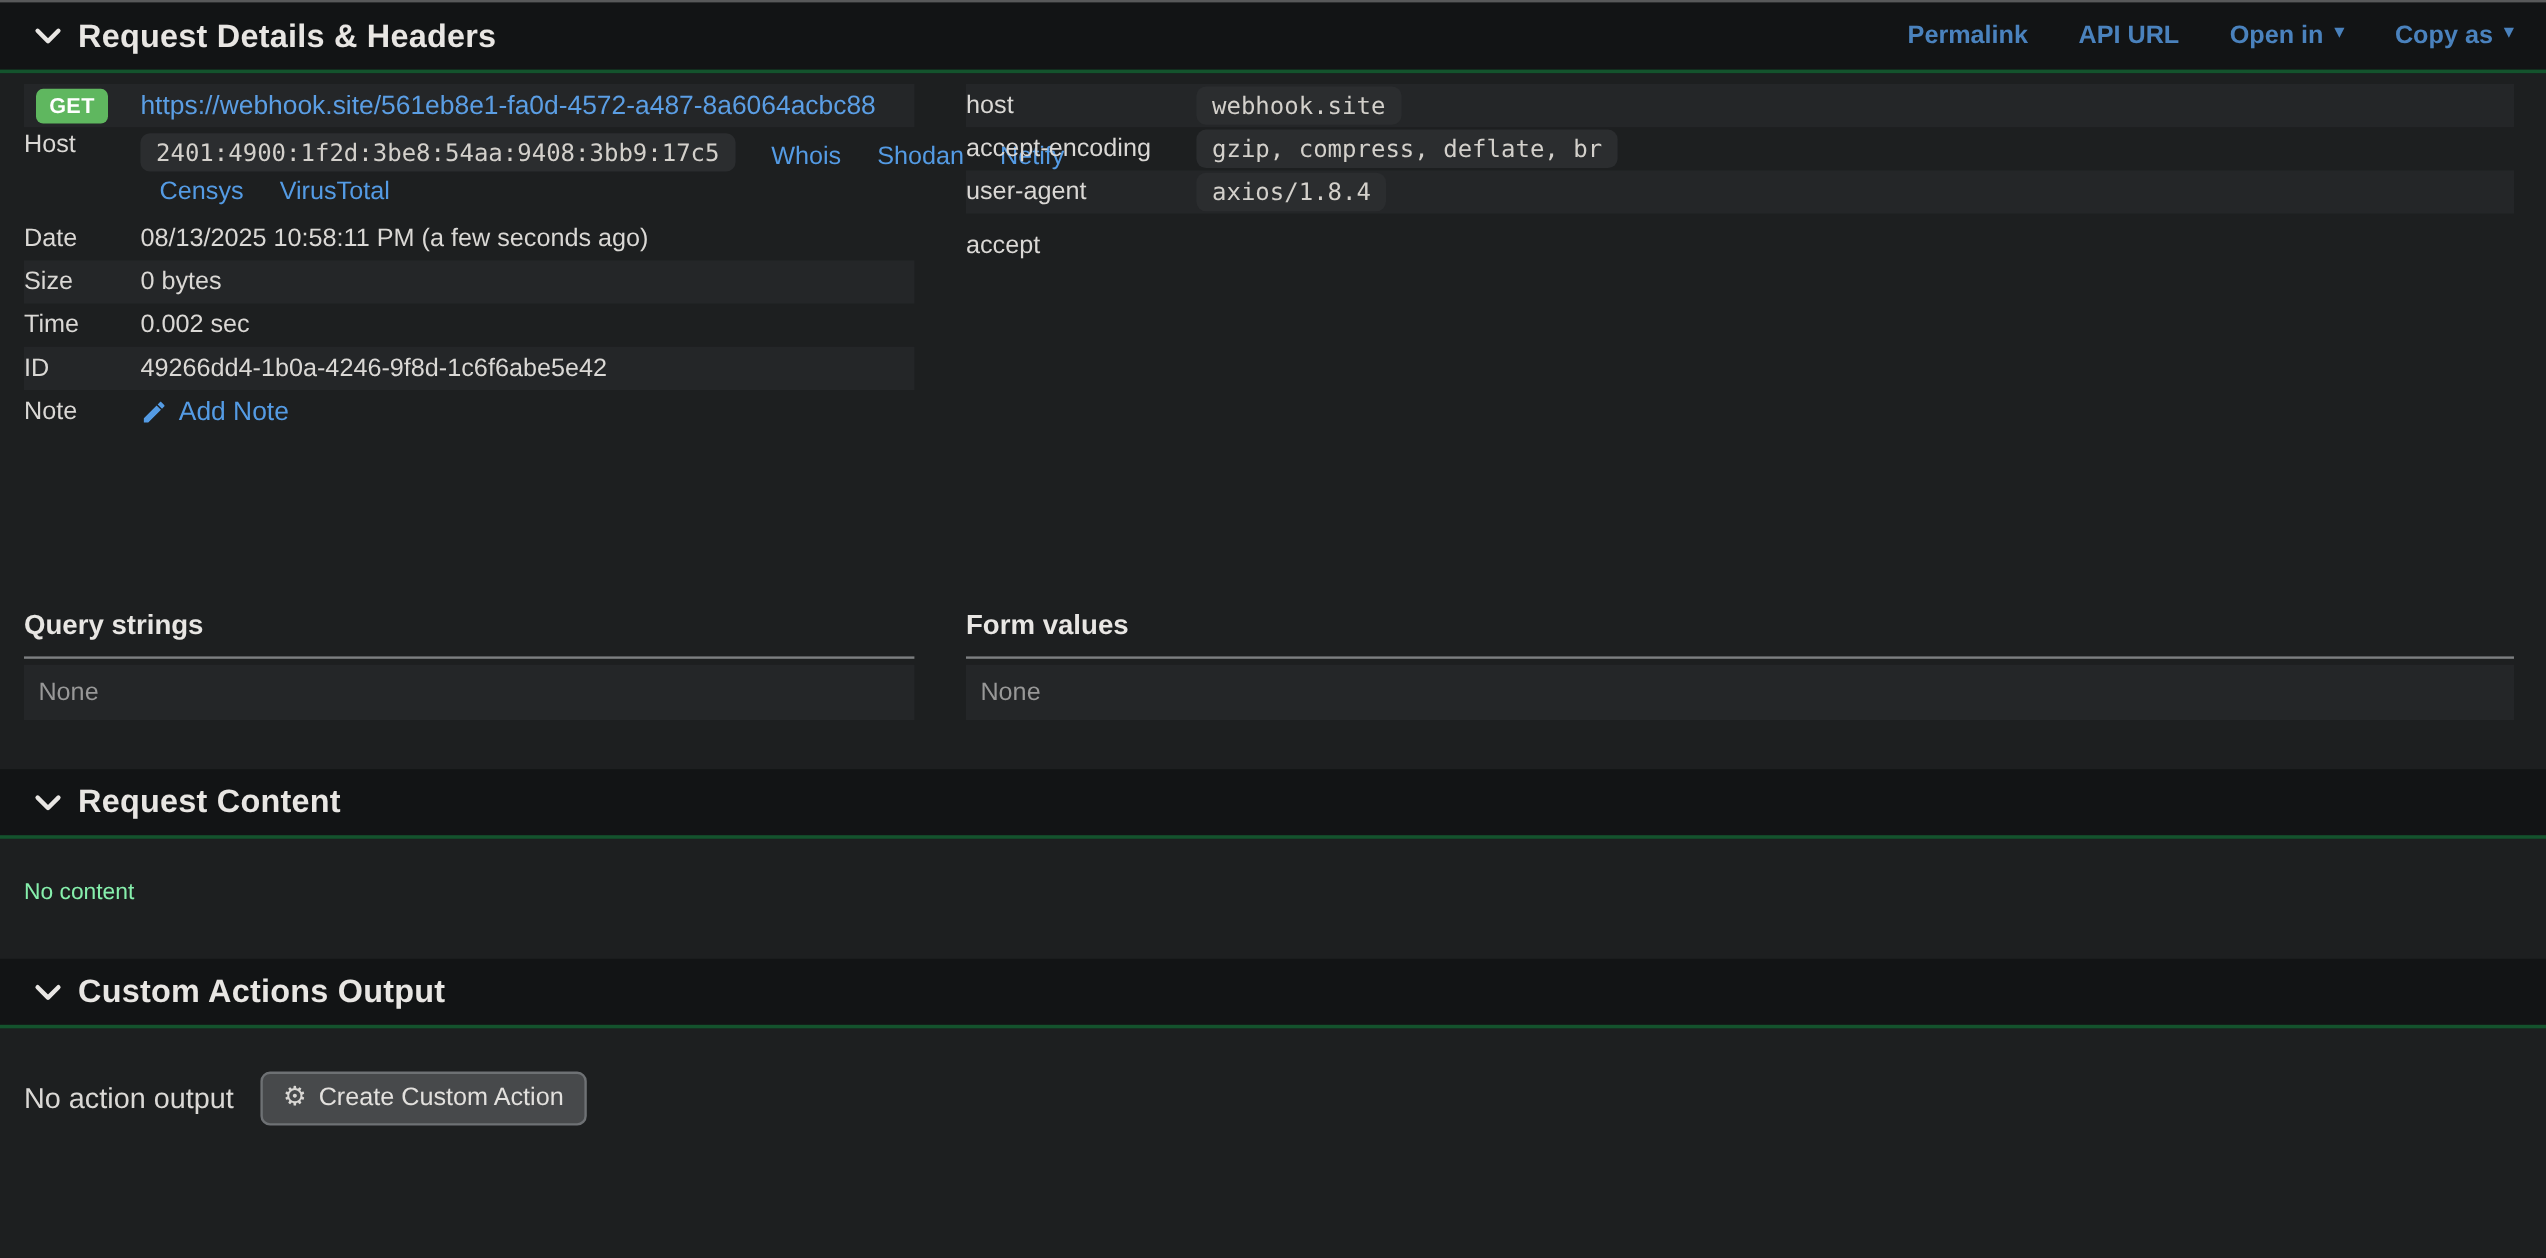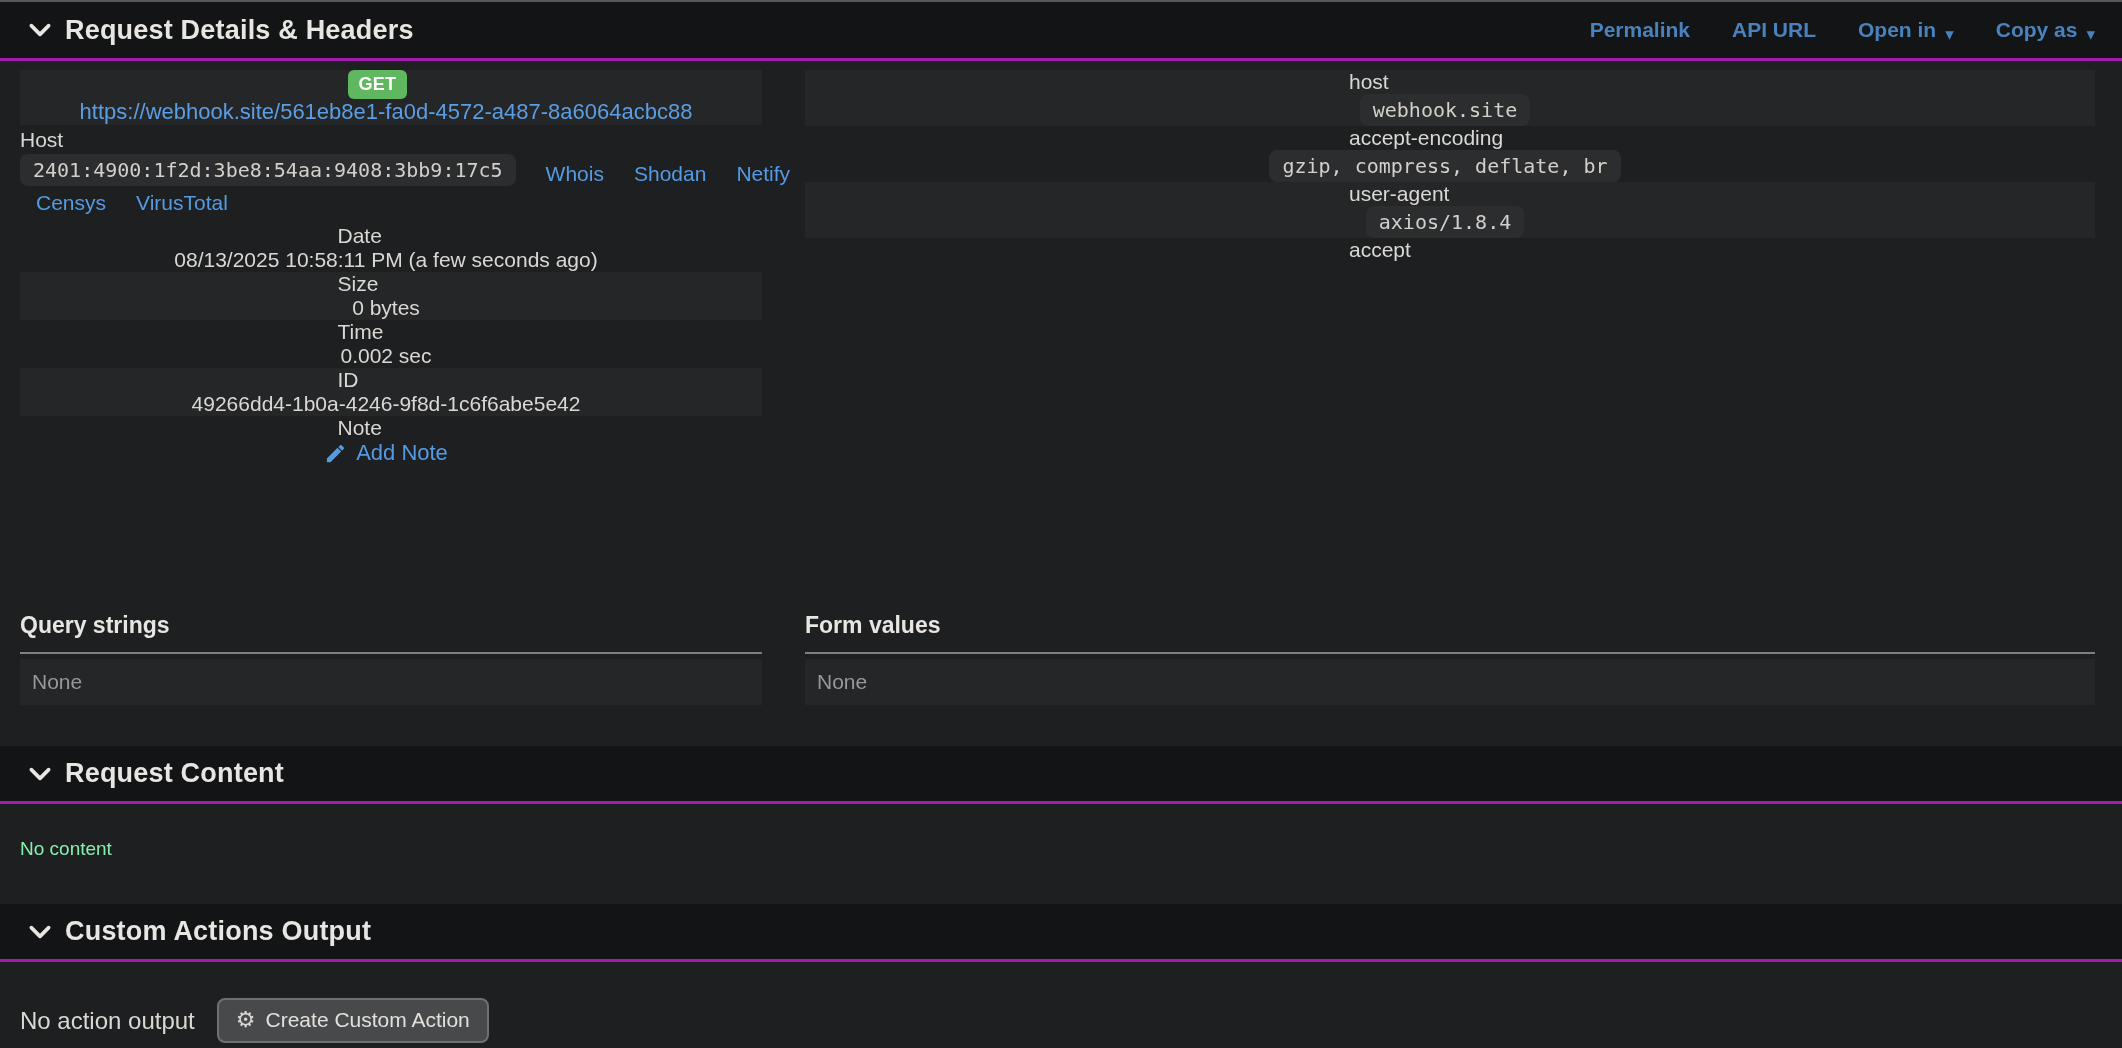--- a/index.html
+++ b/index.html
@@ -7,54 +7,53 @@
   body {
     background:#1d1f20;
     font-family:"Liberation Sans","DejaVu Sans",sans-serif;
     color:#d9d7d4;
     -webkit-font-smoothing:antialiased;
   }
   
   .section-bar {
     height:58px;
     background:#121415;
-    border-bottom:3px solid #a21caf;
+    border-bottom:3px solid #14532d;
     display:flex;
     align-items:center;
     padding:0 27px;
     cursor:pointer;
   }
   .section-bar.top { border-top:2px solid #58595a; height:61px; }
   .section-title {
     font-size:27px;
     font-weight:bold;
     color:#e8e6e3;
     margin-left:12px;
     letter-spacing:.2px;
   }
   .chev { display:inline-flex; align-items:center; }
   .bar-links { margin-left:auto; display:flex; align-items:center; gap:42px; }
   .bar-link {
     font-size:21px; font-weight:bold; color:#4a82bd;
-    text-decoration:none; display:inline-flex; align-items:flex-end; gap:9px;
+    text-decoration:none; display:inline-flex; align-items:flex-start; gap:9px;
     cursor:pointer;
   }
   .caret { font-family:"DejaVu Sans",sans-serif; font-size:17px; line-height:1; position:relative; top:1px; }
 
   
   .content { padding:9px 27px 0 20px; }
   .grid { display:flex; }
   .col-left  { width:742px; flex:none; }
   .col-right { margin-left:43px; flex:1; }
 
   .trow {
     display:flex; align-items:center;
     min-height:36px; font-size:21px;
     padding-right:10px;
-    flex-direction:column;
   }
   .trow.striped { background:#242628; }
   .tlabel { width:97px; flex:none; color:#dad8d5; }
   .col-right .tlabel { width:192px; }
   .tvalue { color:#dad8d5; }
 
   .method-badge {
     display:inline-block; background:#5fb75f; color:#fff;
     font-size:18px; font-weight:bold; letter-spacing:.3px;
     padding:4px 11px; border-radius:6px; margin-left:10px;

